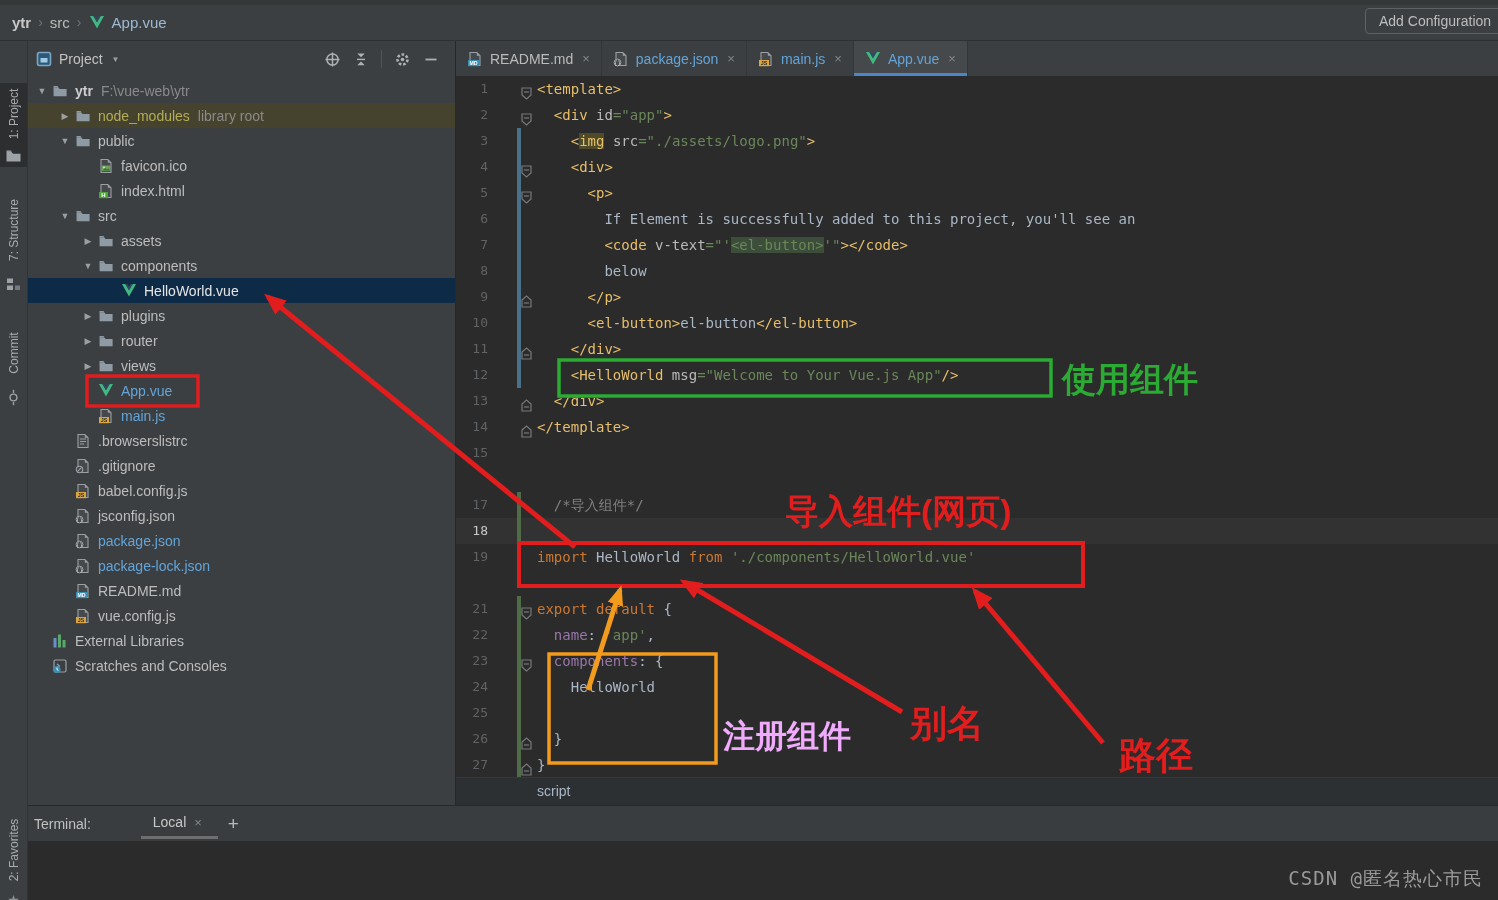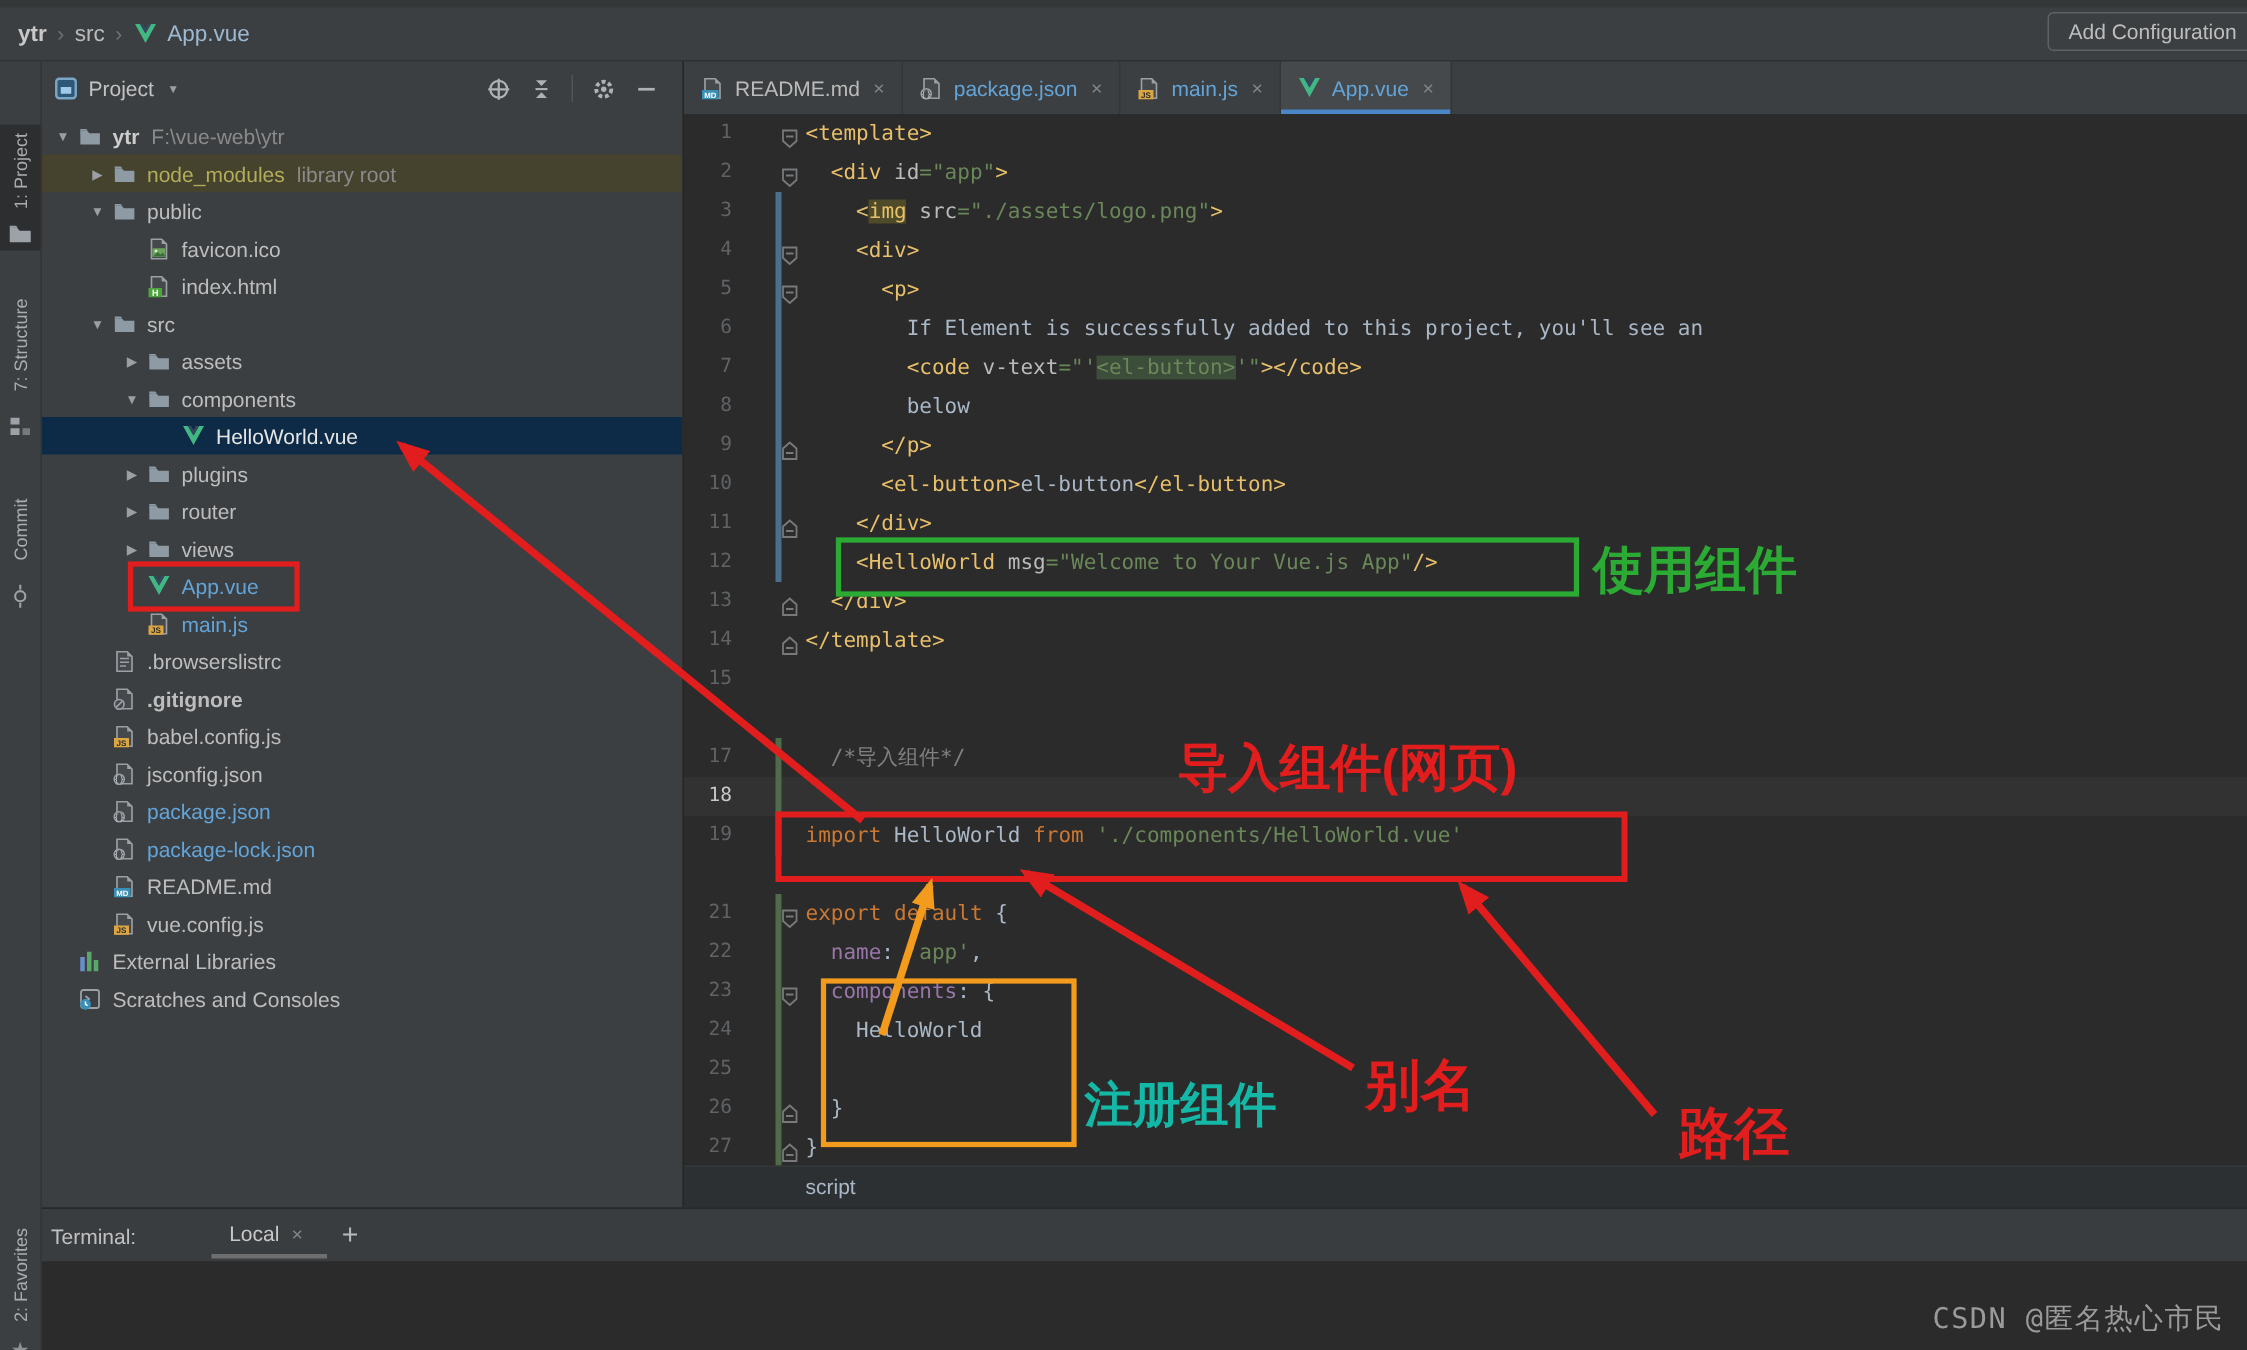--- a/index.html
+++ b/index.html
@@ -79,21 +79,21 @@
   .tline{position:absolute;left:28px;top:10px;white-space:pre;color:#bbbbbb;}
   .tline a{color:#5394ec;text-decoration:underline;}
   .watermark{position:absolute;right:15px;bottom:8px;font-size:19px;color:#9a9a9a;letter-spacing:1px;}
   
   .ovl{position:absolute;left:0;top:0;width:1498px;height:900px;z-index:50;pointer-events:none;}
   .ann{position:absolute;font-weight:bold;white-space:nowrap;z-index:51;pointer-events:none;
        font-family:"Liberation Sans",sans-serif;}
   .ann.green{color:#2bab33;font-size:34px;}
   .ann.red{color:#e11d1d;font-size:34px;}
   .ann.red.big{font-size:37px;}
-  .ann.orange{color:#14b8a6;font-size:32px;}
+  .ann.orange{color:#f0abfc;font-size:32px;}
 </style>
 </head>
 <body>
 
 <div class="topbar">
   <div class="crumbs" id="crumbs">
       <span class="crumb b">ytr</span>
       <span class="csep">›</span>
       <span class="crumb">src</span>
       <span class="csep">›</span>
@@ -349,21 +349,21 @@
           <svg width="16" height="16">
             <path d="M3 1.5h6.8L13 4.7V14.5H3z" fill="#45494b" stroke="#9aa0a6" stroke-width="1.1"></path>
             <path d="M9.8 1.5 13 4.7H9.8z" fill="#9aa0a6"></path>
             <line x1="5" y1="6" x2="11" y2="6" stroke="#9aa0a6"></line>
             <line x1="5" y1="8.5" x2="11" y2="8.5" stroke="#9aa0a6"></line>
             <line x1="5" y1="11" x2="9" y2="11" stroke="#9aa0a6"></line>
           </svg>
         </span>
         <span class="lbl">.browserslistrc</span>
       </div>
-      <div class="trow" style="padding-left: 28px; font-weight: bold;">
+      <div class="trow" style="padding-left: 28px;">
         <span class="arr"></span>
         <span class="tico" style="display: inline-flex;">
           <svg width="16" height="16">
             <path d="M3 1.5h6.8L13 4.7V14.5H3z" fill="#45494b" stroke="#9aa0a6" stroke-width="1.1"></path>
             <path d="M9.8 1.5 13 4.7H9.8z" fill="#9aa0a6"></path>
             <circle cx="4.5" cy="11.5" r="3.2" fill="#45494b" stroke="#9aa0a6" stroke-width="1.1"></circle>
             <line x1="2.4" y1="13.6" x2="6.6" y2="9.4" stroke="#9aa0a6" stroke-width="1.1"></line>
           </svg>
         </span>
         <span class="lbl">.gitignore</span>

